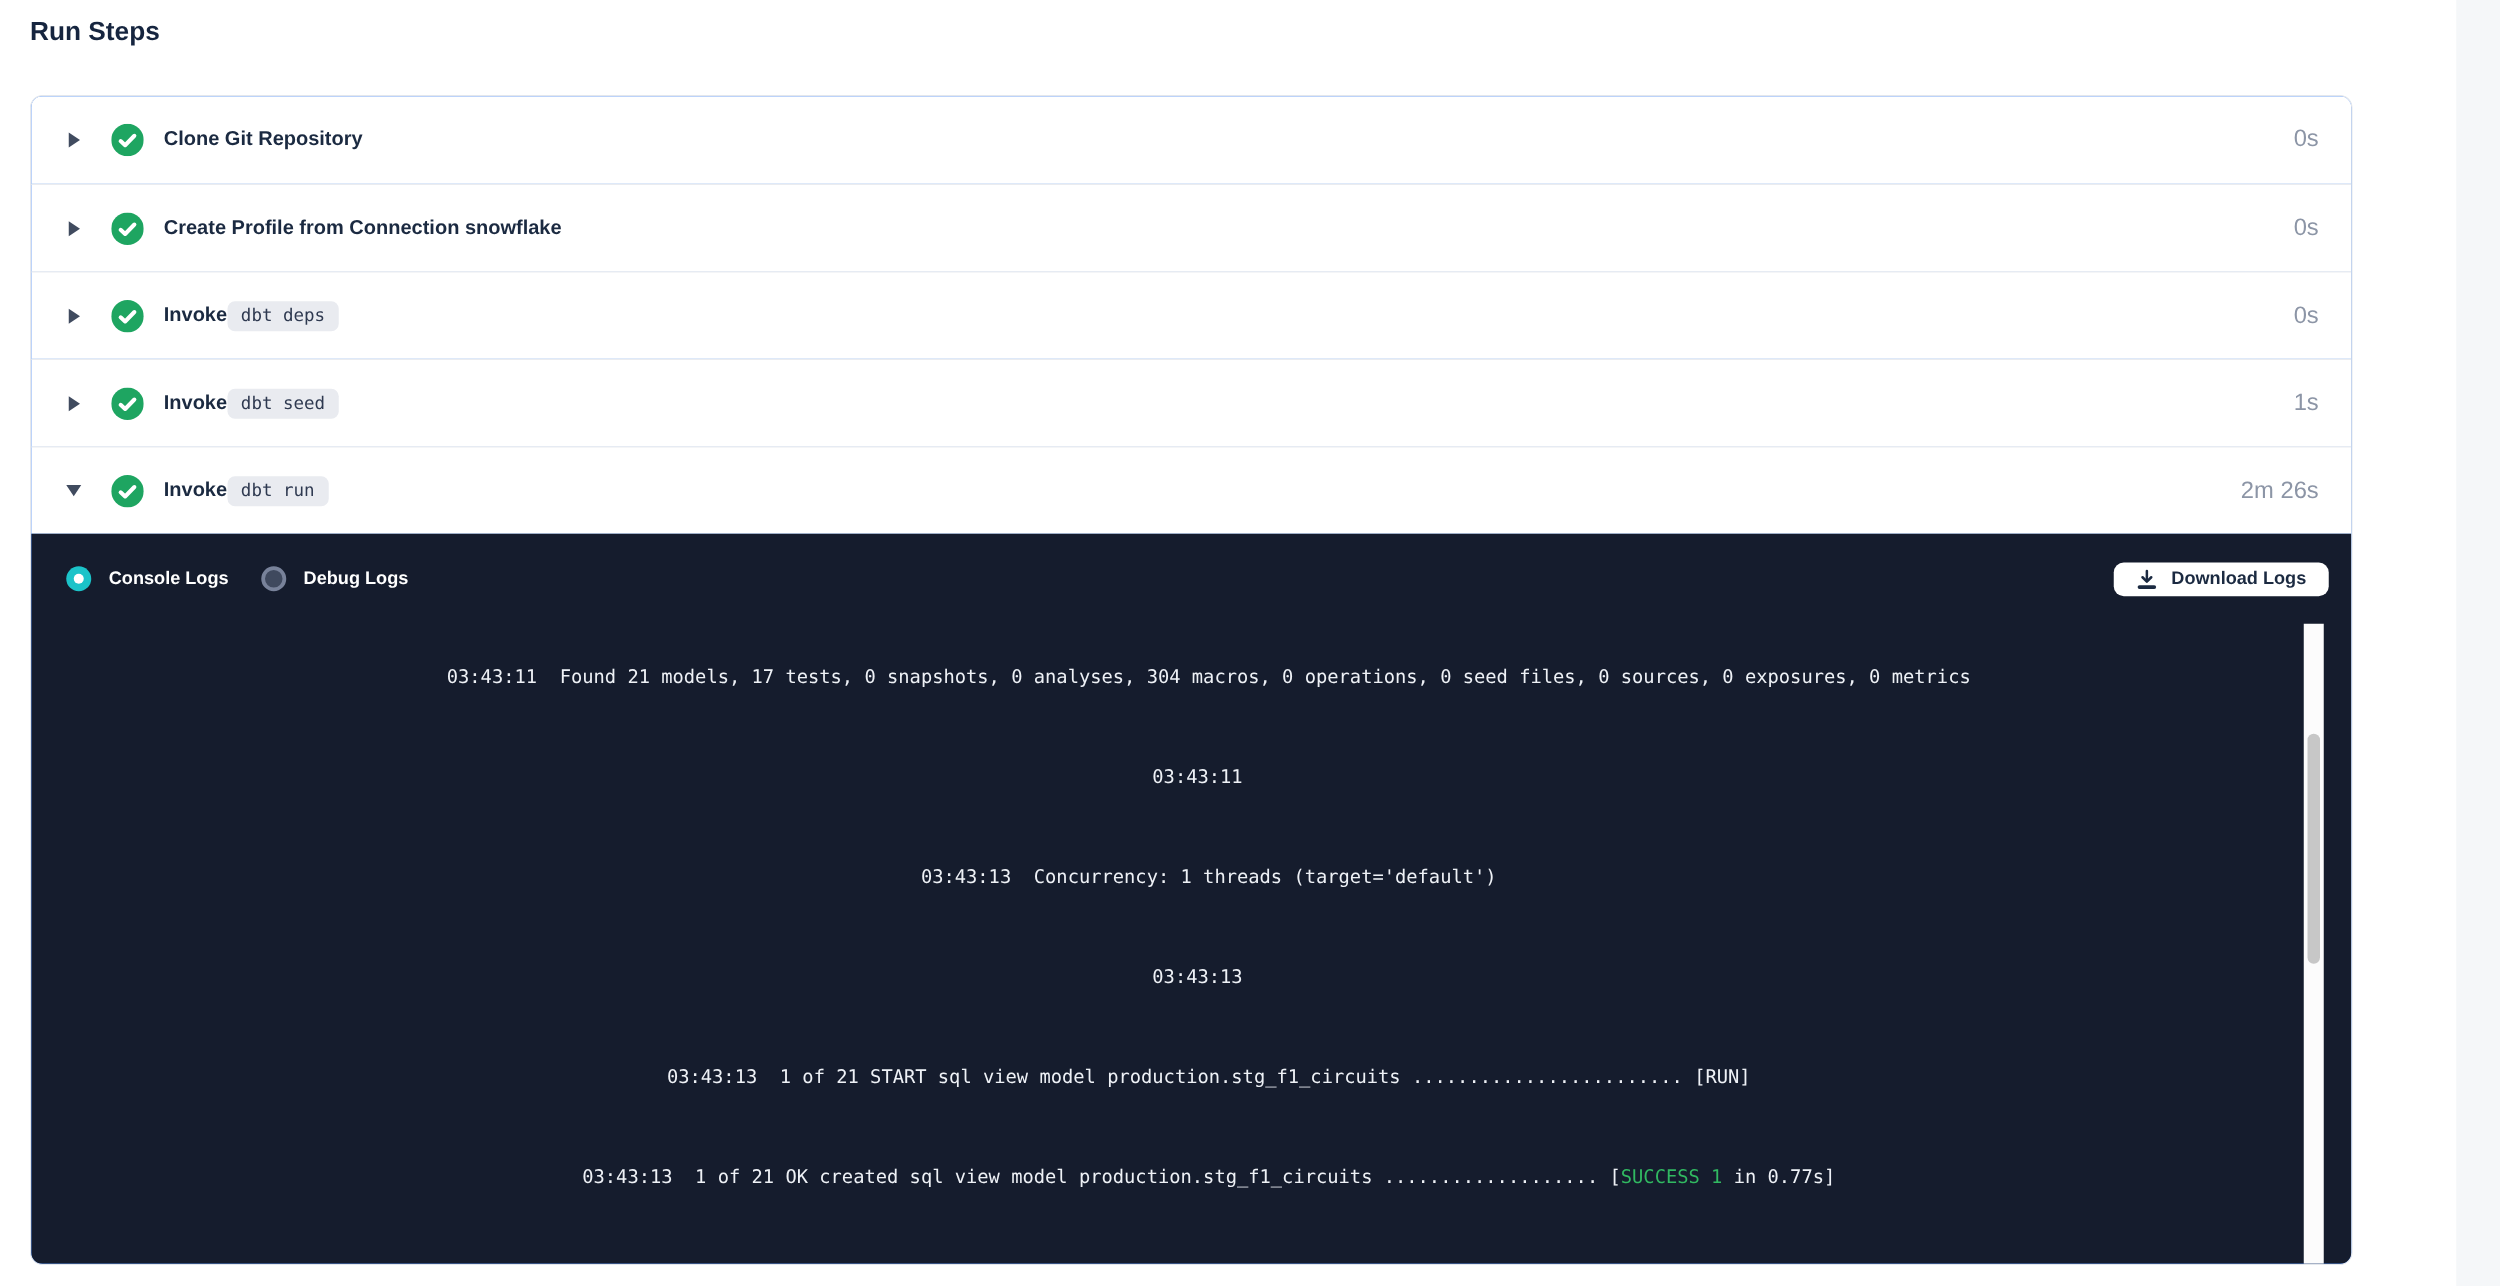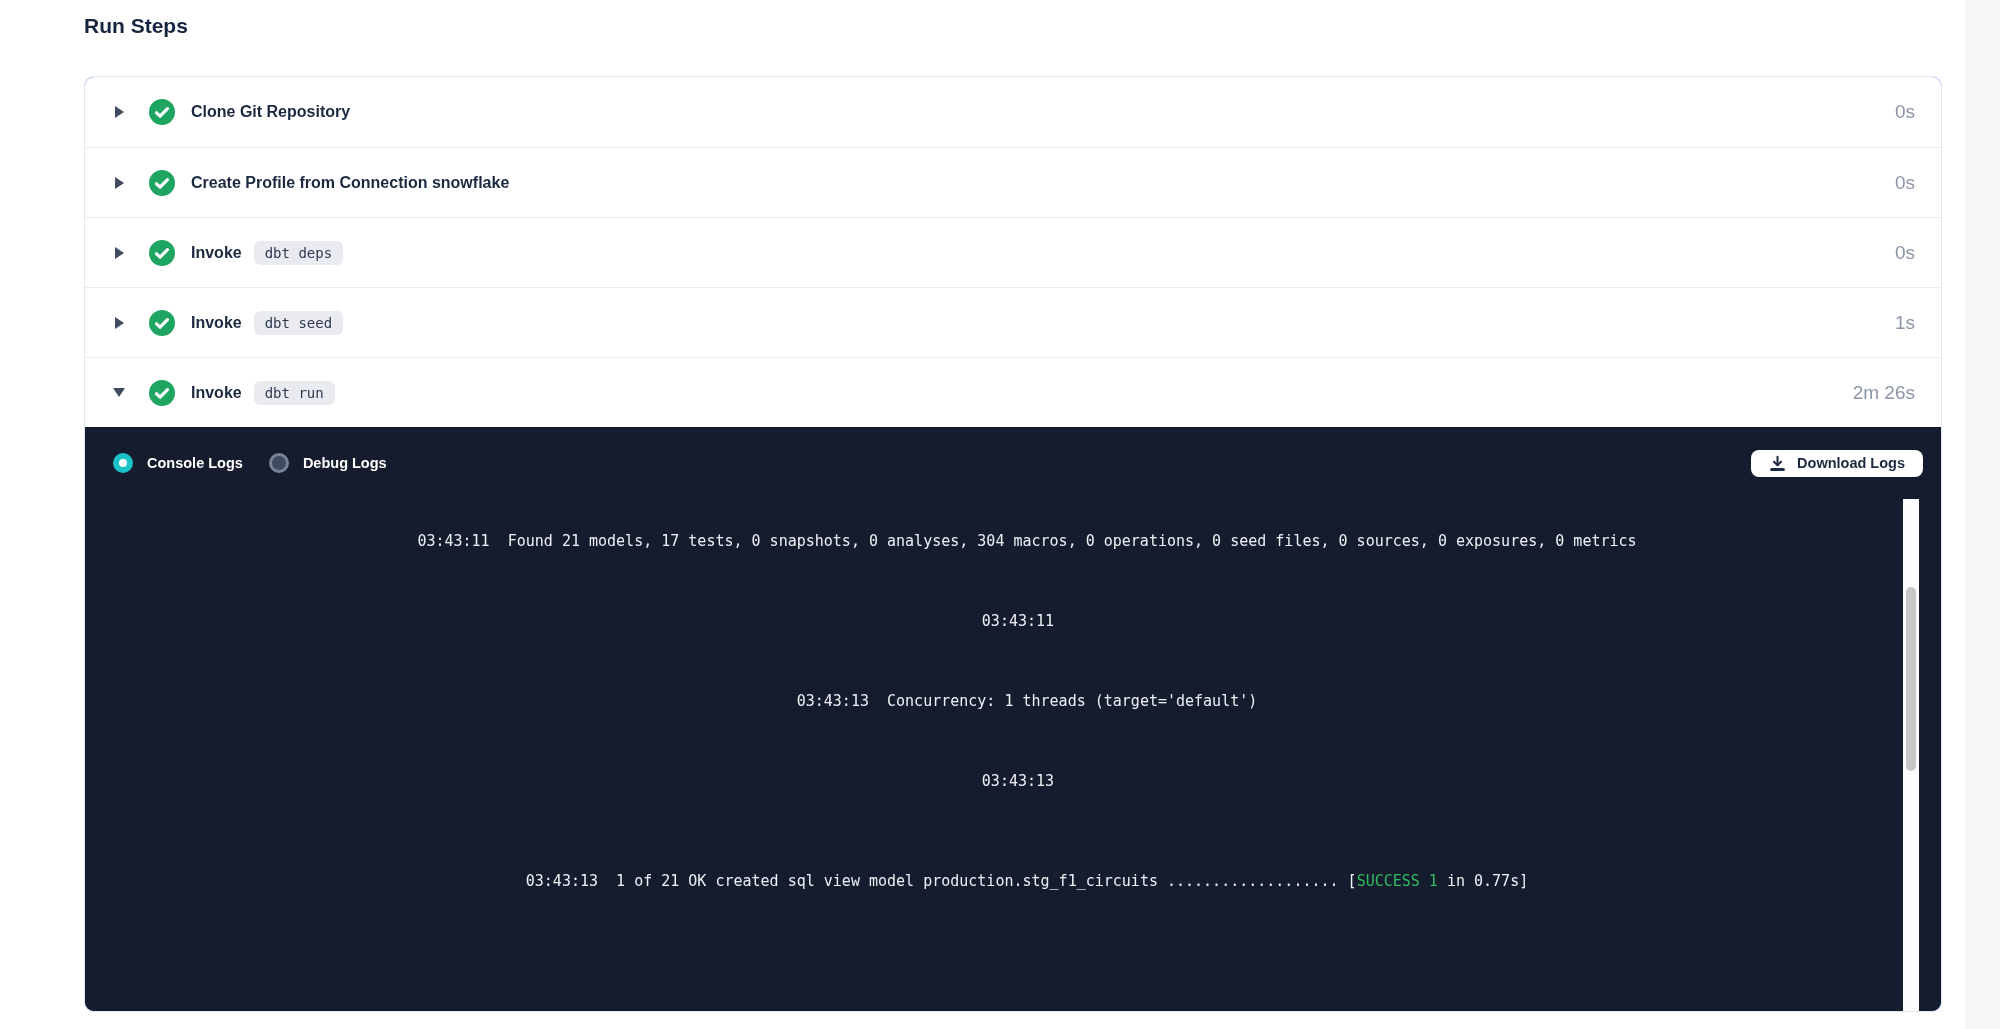--- a/index.html
+++ b/index.html
@@ -2,36 +2,36 @@
 <html><head>
 <meta charset="utf-8">
 <style>
   * { box-sizing: border-box; }
   html,body { margin:0; padding:0; }
   body {
     width:2000px; height:1029px; overflow:hidden; position:relative;
     background:#ffffff; font-family:"Liberation Sans", sans-serif;
   }
   .right-gutter { position:absolute; top:0; right:0; width:35px; height:100%; background:#f5f7f9; }
-  .page { padding:13px 0 0 84px; }
+  .page { padding:13px 0 0 24px; }
   .page-title { margin:0; font-size:21px; line-height:26px; font-weight:700; color:#16253f; }
 
   .card {
     margin-top:37px; width:1858px; background:#3b82f6;
     border:1px solid #e4e7ec; border-radius:10px; overflow:hidden;
   }
   .step-row { height:70px; display:flex; align-items:center; padding:0 26px 0 28px; background:#fff; }
   .step-row + .step-row { border-top:1px solid #eaecf0; }
   .caret { width:12px; height:16px; margin-right:24px; display:flex; align-items:center; justify-content:center; cursor:pointer; flex:0 0 auto; }
   .caret.collapsed::before { content:""; border-left:9px solid #404b5f; border-top:6px solid transparent; border-bottom:6px solid transparent; }
   .caret.expanded::before  { content:""; border-top:9px solid #404b5f; border-left:6px solid transparent; border-right:6px solid transparent; }
   .check { width:26px; height:26px; margin-right:16px; flex:0 0 auto; }
   .step-title { font-size:16px; font-weight:700; color:#1b2a41; }
   .badge {
-    margin-left:12px; font-family:"DejaVu Sans Mono", monospace; font-size:14px;
+    font-family:"DejaVu Sans Mono", monospace; font-size:14px;
     color:#2e3950; background:#e9ebf0; border-radius:6px; padding:4px 11px;
   }
   .duration { margin-left:auto; font-size:19px; color:#8c95a6; }
 
   .log-panel { position:relative; background:#151c2d; height:584px; }
   .toolbar { height:72px; display:flex; align-items:center; padding:0 18px 0 28px; }
   .radio-group { display:flex; align-items:center; margin-right:26px; cursor:pointer; }
   .radio { width:20px; height:20px; border-radius:50%; flex:0 0 auto; position:relative; }
   .radio.selected { background:#1bc3c9; }
   .radio.selected::after { content:""; position:absolute; width:8px; height:8px; background:#fff; border-radius:50%; top:6px; left:6px; }
@@ -152,20 +152,21 @@
       <div class="log">
         <div class="log-inner">
   <div class="log-line"><span class="lt">03:43:11  </span><span class="lb">Found 21 models, 17 tests, 0 snapshots, 0 analyses, 304 macros, 0 operations, 0 seed files, 0 sources, 0 exposures, 0 metrics</span><span class="sp"></span><span class="sg"></span><span class="ss"></span></div>
 
   <div class="log-line"><span class="lt">03:43:11  </span><span class="lb"></span><span class="sp"></span><span class="sg"></span><span class="ss"></span></div>
 
   <div class="log-line"><span class="lt">03:43:13  </span><span class="lb">Concurrency: 1 threads (target='default')</span><span class="sp"></span><span class="sg"></span><span class="ss"></span></div>
 
   <div class="log-line"><span class="lt">03:43:13  </span><span class="lb"></span><span class="sp"></span><span class="sg"></span><span class="ss"></span></div>
 
+  <div class="log-line"><span class="lt">03:43:13  </span><span class="lb">1 of 21 START sql view model production.stg_f1_circuits ........................ </span><span class="sp">[RUN]</span><span class="sg"></span><span class="ss"></span></div>
 
   <div class="log-line"><span class="lt">03:43:13  </span><span class="lb">1 of 21 OK created sql view model production.stg_f1_circuits ................... </span><span class="sp">[</span><span class="sg">SUCCESS 1</span><span class="ss"> in 0.77s]</span></div>
 
   
 
   
 
   
 
   

